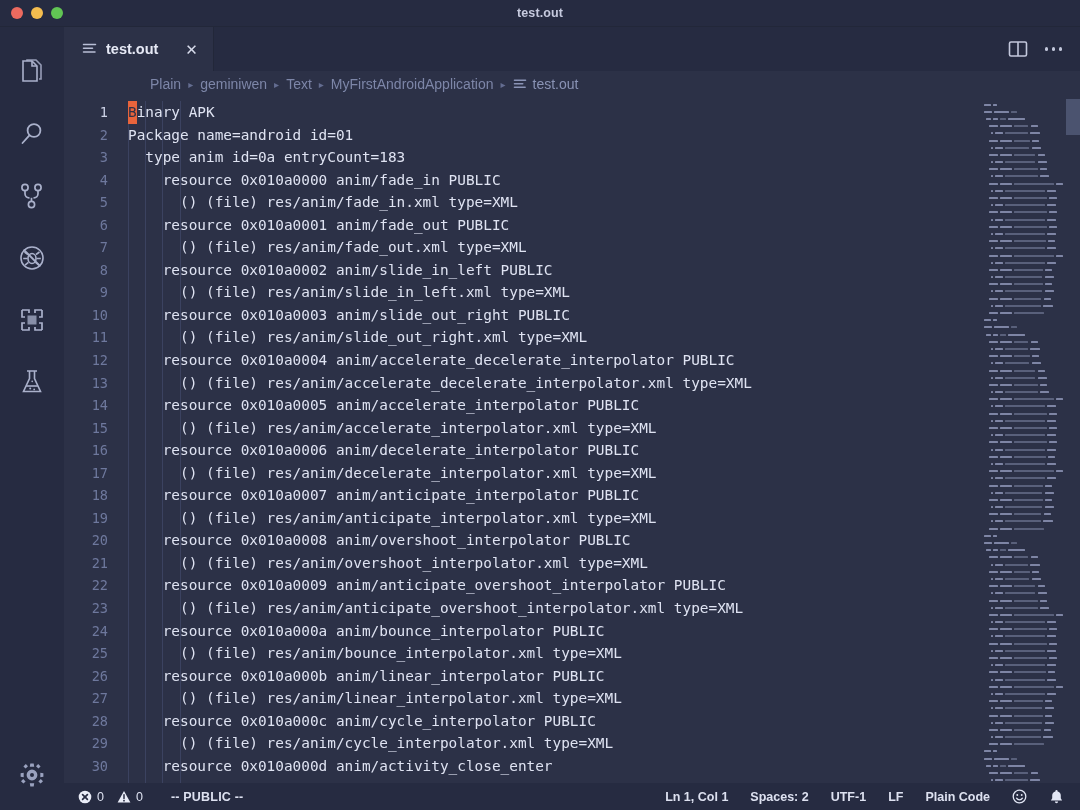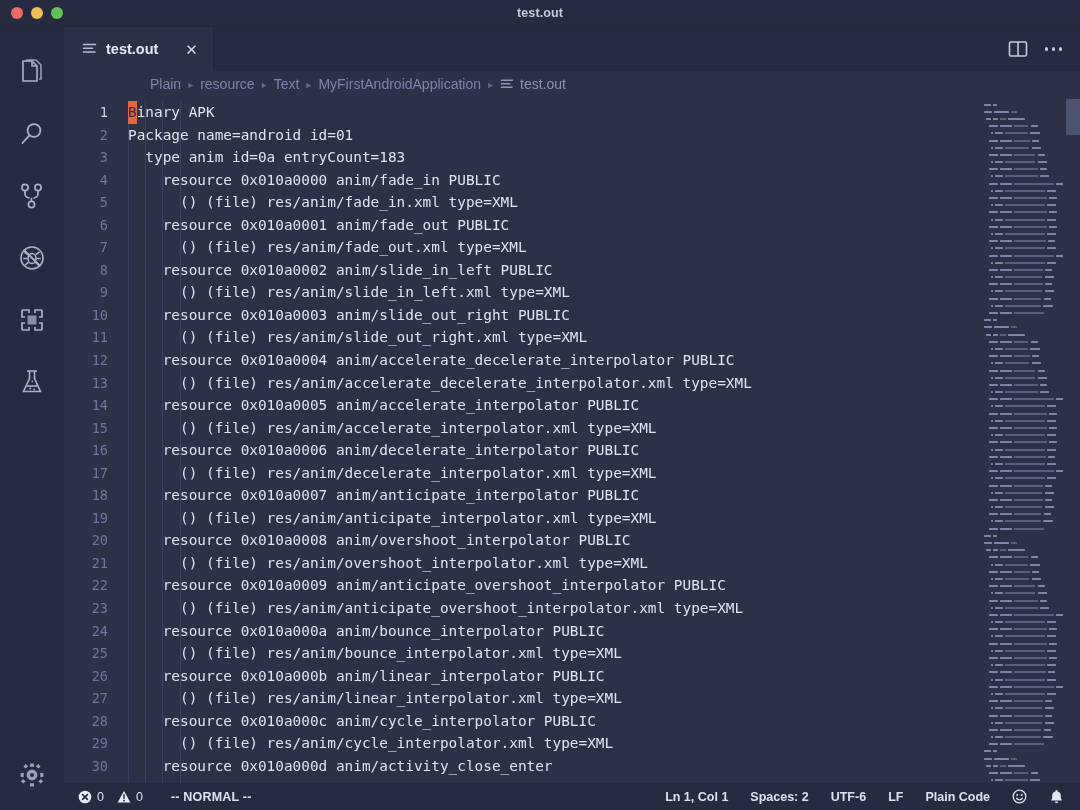--- a/index.html
+++ b/index.html
@@ -241,21 +241,21 @@
               <i></i>
               <i></i>
               <i></i>
             </span>
         </div>
       </div>
 
       <div class="breadcrumbs">
         <span class="crumb">Plain</span>
         <span class="crumb-sep">▸</span>
-        <span class="crumb">resource</span>
+        <span class="crumb">geminiwen</span>
         <span class="crumb-sep">▸</span>
         <span class="crumb">Text</span>
         <span class="crumb-sep">▸</span>
         <span class="crumb">MyFirstAndroidApplication</span>
         <span class="crumb-sep">▸</span>
         <span class="crumb file">
           <span>
             <svg class="ico-svg" width="14" height="13" viewBox="0 0 14 13" stroke="#8a93b5" stroke-width="1.4" stroke-linecap="round">
               <path d="M1.4 2.3 H12.6 M1.4 5.8 H9.8 M1.4 9.3 H12.2"></path>
             </svg>
@@ -851,29 +851,29 @@
           <span class="sb-group" style="margin-left:7px">
             <span>
               <svg class="ico-svg" width="14" height="14" viewBox="0 0 14 14">
                 <path d="M7 1.1 L13.4 12.6 H.6 Z" fill="#e9ecf7"></path>
                 <path d="M7 4.8 V8.6" stroke="#262b41" stroke-width="1.5" stroke-linecap="round"></path>
                 <circle cx="7" cy="10.7" r=".9" fill="#262b41"></circle>
               </svg>
             </span>
             <span>0</span>
           </span>
-          <span class="sb-mode">-- NORMAL --</span>
+          <span class="sb-mode">-- PUBLIC --</span>
         </div>
 
         <div class="sb-spacer"></div>
 
         <div class="sb-right">
           <span class="sb-item">Ln 1, Col 1</span>
           <span class="sb-item">Spaces: 2</span>
-          <span class="sb-item">UTF-6</span>
+          <span class="sb-item">UTF-1</span>
           <span class="sb-item">LF</span>
           <span class="sb-item">Plain Code</span>
           <span>
             <svg class="ico-svg" width="15" height="15" viewBox="0 0 15 15" fill="none" stroke="#e2e6f4" stroke-width="1.3">
               <circle cx="7.5" cy="7.5" r="6.3"></circle>
               <circle cx="5.3" cy="6" r=".95" fill="#e2e6f4" stroke="none"></circle>
               <circle cx="9.7" cy="6" r=".95" fill="#e2e6f4" stroke="none"></circle>
               <path d="M4.6 9.2 a3.4 3.4 0 0 0 5.8 0" stroke-linecap="round"></path>
             </svg>
           </span>

